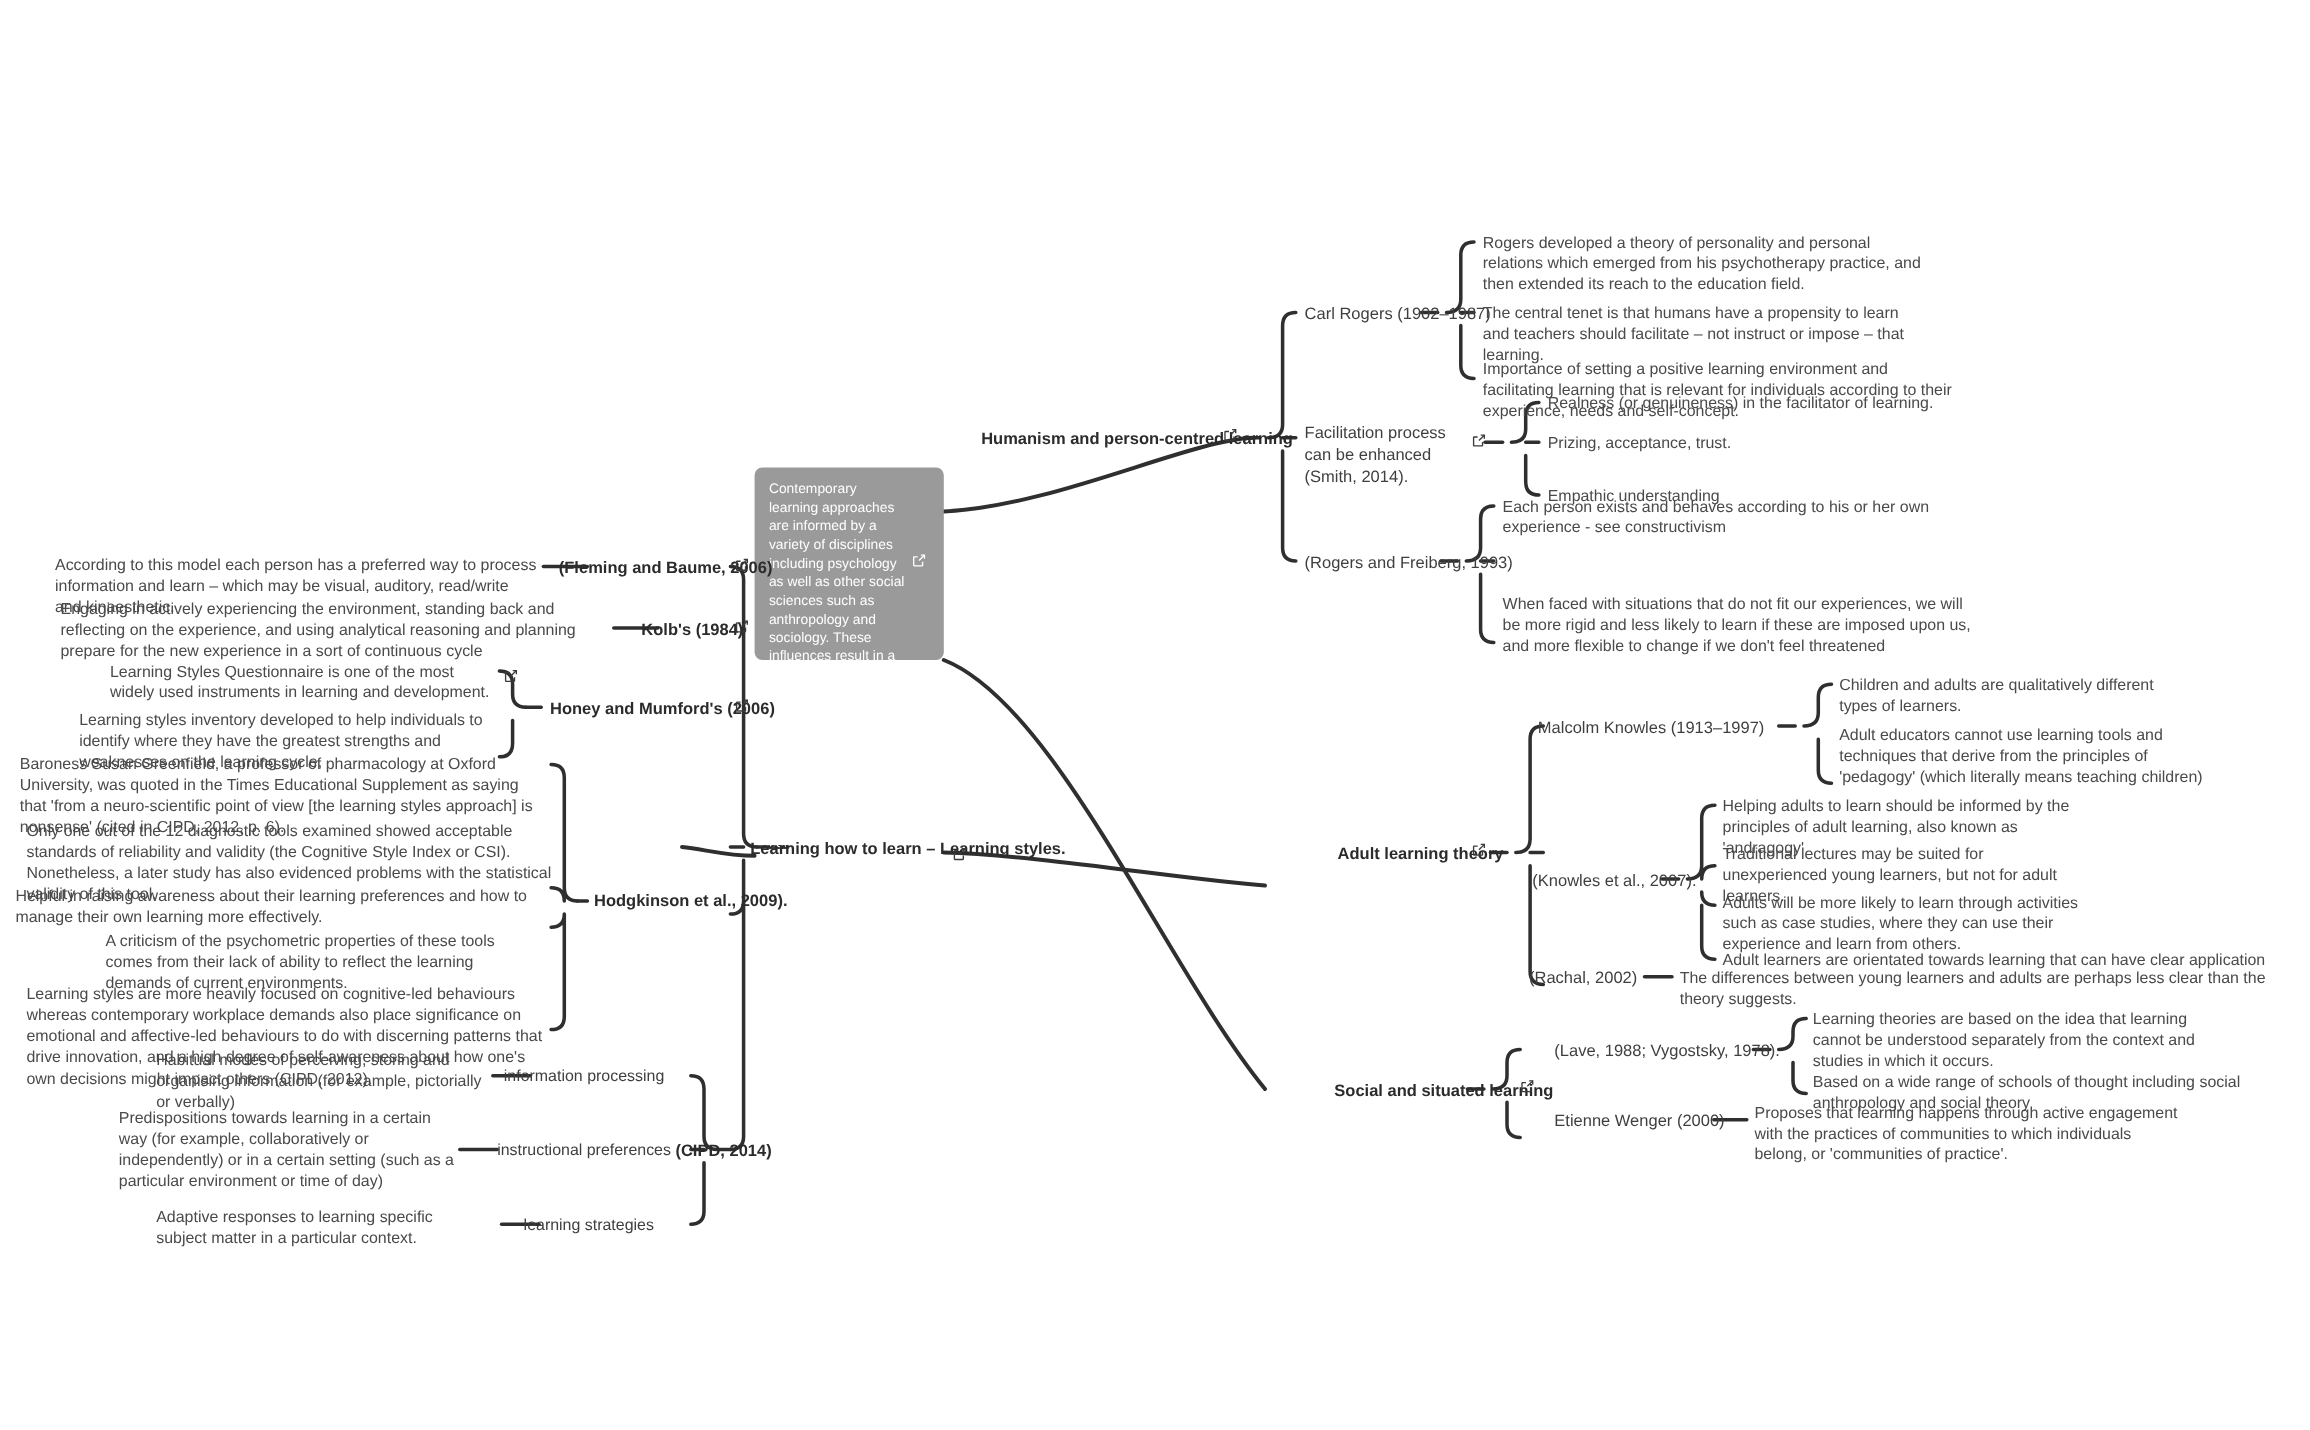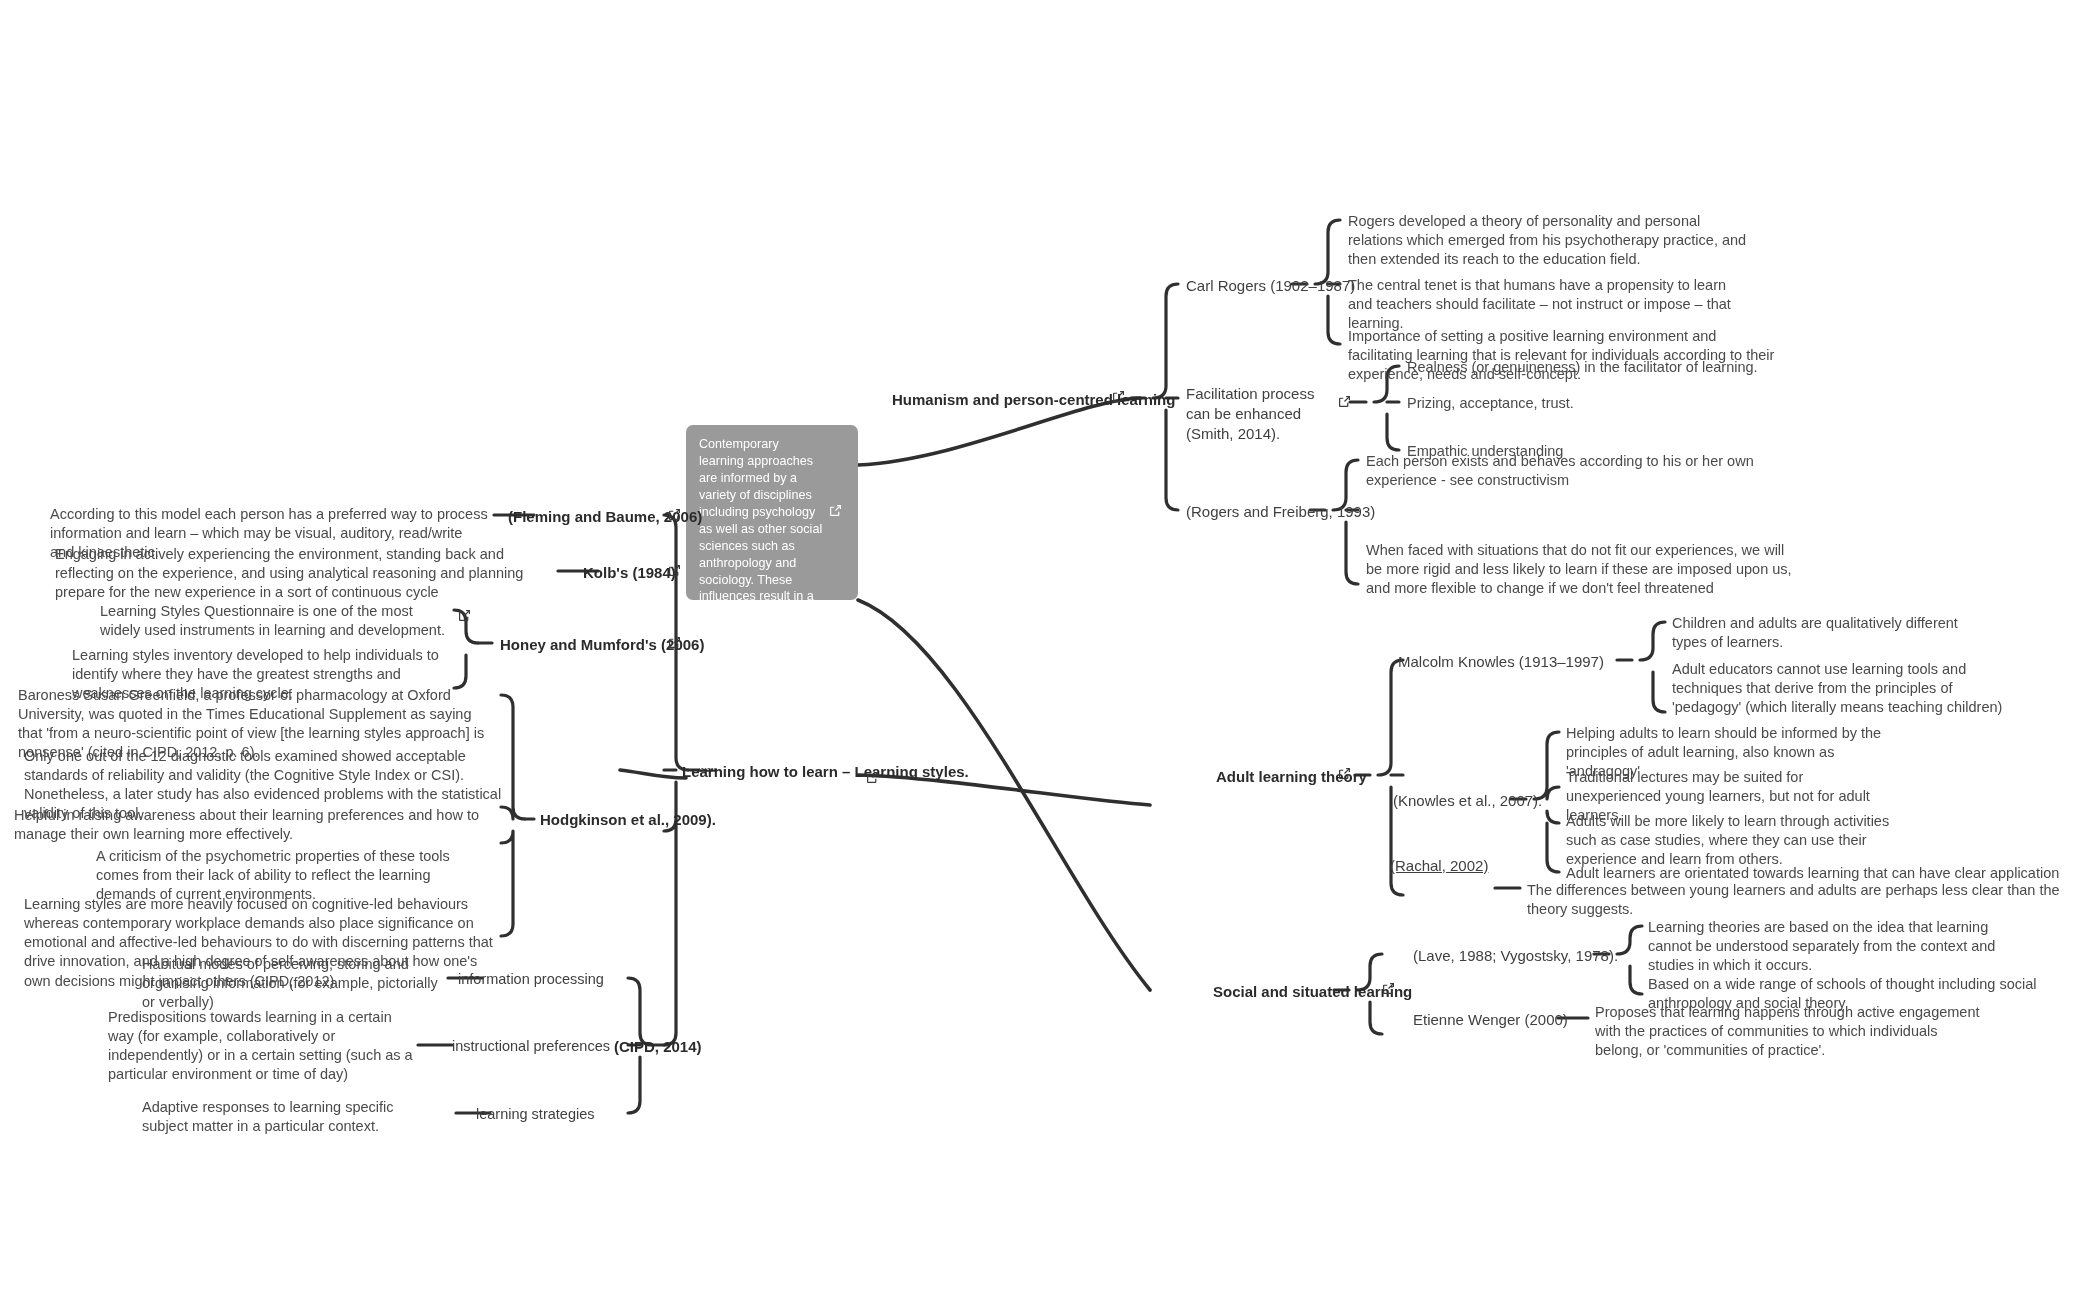--- a/index.html
+++ b/index.html
@@ -187,21 +187,21 @@
   <div class="txt mid" style="left:1398px;top:652px;">Malcolm Knowles (1913–1997)</div>
   <div class="txt leaf" style="left:1672px;top:614px;width:320px;">Children and adults are qualitatively different types of learners.</div>
   <div class="txt leaf" style="left:1672px;top:660px;width:350px;">Adult educators cannot use learning tools and techniques that derive from the principles of 'pedagogy' (which literally means teaching children)</div>
 
   <div class="txt mid" style="left:1393px;top:791px;">(Knowles et al., 2007).</div>
   <div class="txt leaf" style="left:1566px;top:724px;width:340px;">Helping adults to learn should be informed by the principles of adult learning, also known as 'andragogy'</div>
   <div class="txt leaf" style="left:1566px;top:768px;width:330px;">Traditional lectures may be suited for unexperienced young learners, but not for adult learners.</div>
   <div class="txt leaf" style="left:1566px;top:812px;width:355px;">Adults will be more likely to learn through activities such as case studies, where they can use their experience and learn from others.</div>
   <div class="txt leaf" style="left:1566px;top:864px;">Adult learners are orientated towards learning that can have clear application</div>
 
-  <div class="txt mid" style="left:1390px;top:856px;text-decoration:underline;">(Rachal, 2002)</div>
+  <div class="txt mid" style="left:1390px;top:880px;">(Rachal, 2002)</div>
   <div class="txt leaf" style="left:1527px;top:881px;">The differences between young learners and adults are perhaps less clear than the theory suggests.</div>
 
   <div class="txt bold b15" style="left:1213px;top:982px;">Social and situated learning</div>
   <span class="exticon" style="left:1382px;top:981px;">
     <svg width="13" height="13" viewBox="0 0 16 16" fill="none" stroke="#3b3b3b" stroke-width="1.5">
       <path d="M10 2h4v4"></path>
         <path d="M14 2L8 8"></path>
       <path d="M12 9.5V13.5a.5.5 0 0 1-.5.5h-9a.5.5 0 0 1-.5-.5v-9a.5.5 0 0 1 .5-.5H6.5"></path>
     </svg>
   </span>

